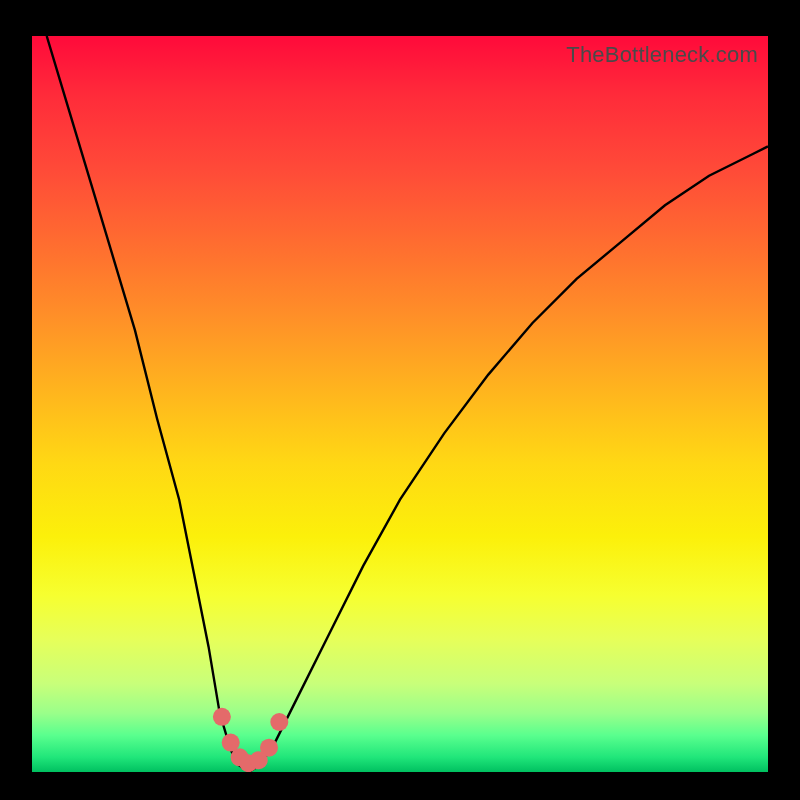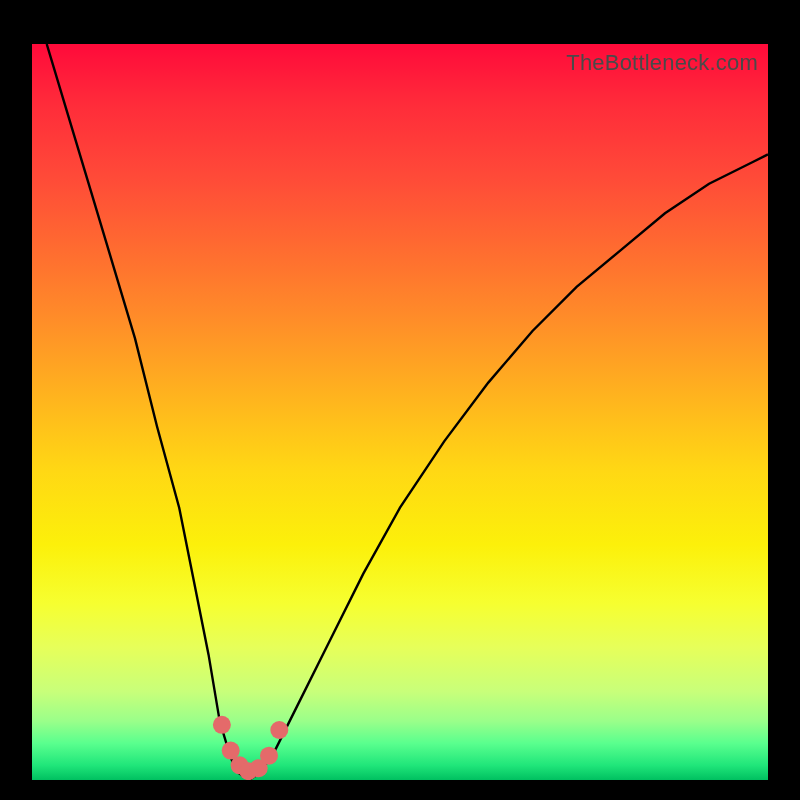--- a/index.html
+++ b/index.html
@@ -6,21 +6,21 @@
     margin: 0;
     padding: 0;
     width: 800px;
     height: 800px;
     overflow: hidden;
     background: #000;
     font-family: Arial, Helvetica, sans-serif;
   }
   .frame {
     position: absolute;
-    top: 12px;
+    top: 4px;
     left: 0;
     width: 800px;
     height: 588px;
     background: #000;
   }
   .plot-area {
     position: absolute;
     top: 32px;
     left: 32px;
     width: 736px;

